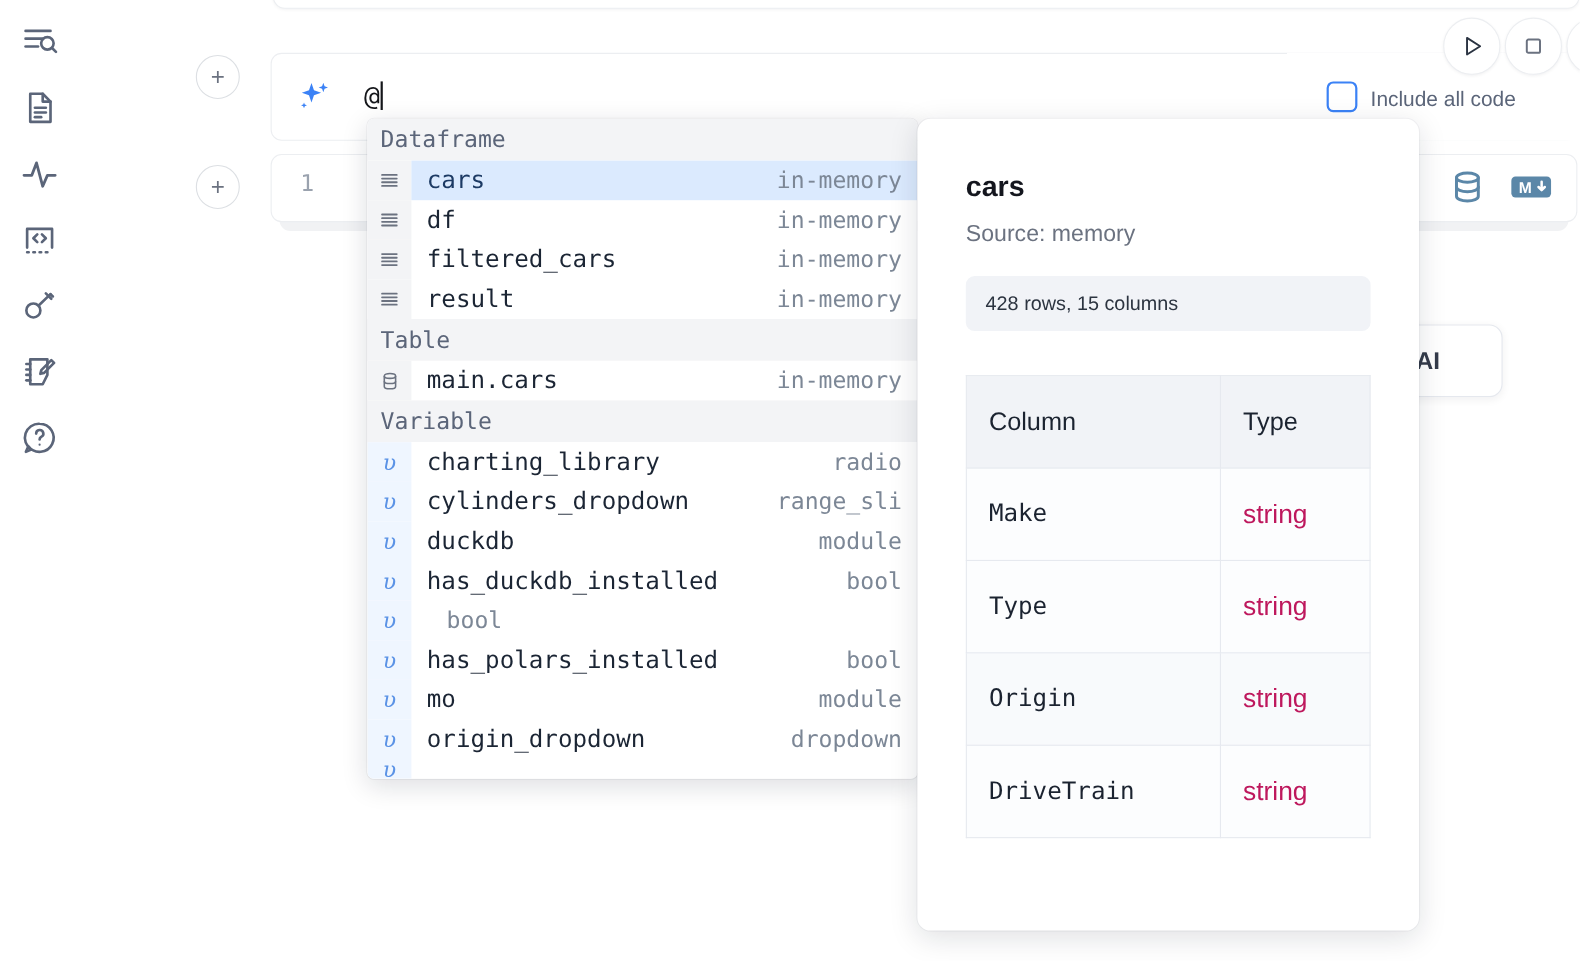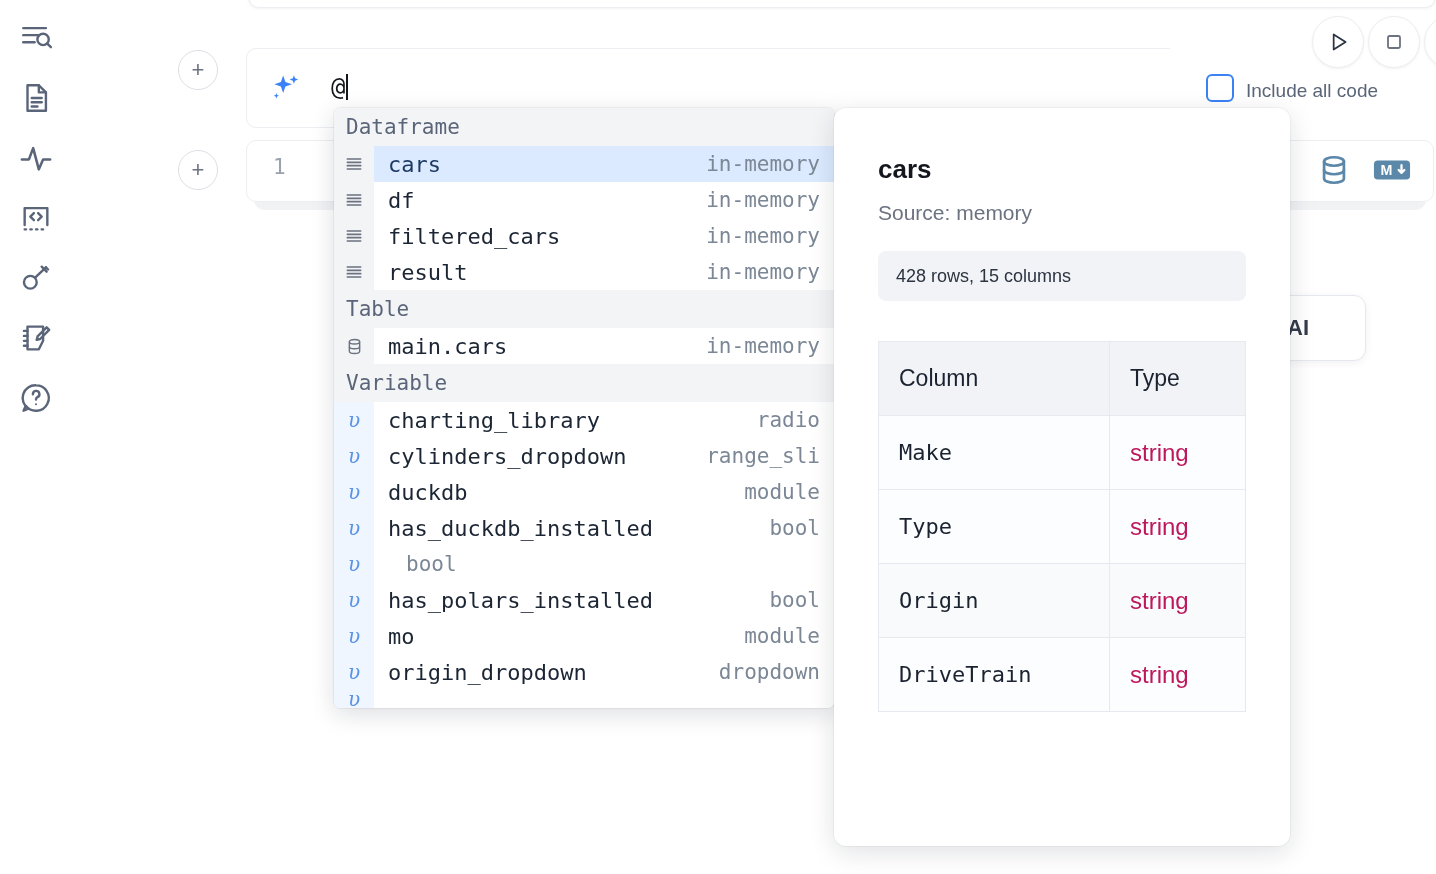--- a/index.html
+++ b/index.html
@@ -160,21 +160,21 @@
   .pv-inner { padding: 46px 44px 0 44px; }
   .pv-title { font-size: 26px; font-weight: 700; color: #14161e; }
   .pv-source { margin-top: 16px; font-size: 21px; color: #6b7280; }
   .pv-shape {
     margin-top: 26px; height: 50px; border-radius: 8px;
     background: #f1f3f7; display: flex; align-items: center; padding-left: 18px;
     font-size: 18px; color: #2c3440;
   }
   .pv-table { margin-top: 40px; width: 368px; border-collapse: collapse; }
   .pv-table th, .pv-table td {
-    border: 1px solid #e6e9ef; text-align: left; height: 74px; padding: 18px 20px;
+    border: 1px solid #e6e9ef; text-align: left; height: 84px; padding: 18px 20px;
   }
   .pv-table th { background: #f1f3f7; font-weight: 400; font-size: 23px; color: #1b2330; }
   .pv-table th.col-type { width: 136px; }
   .pv-table td.c-name {
     font-family: "DejaVu Sans Mono", "Liberation Mono", monospace;
     font-size: 22px; color: #1b2330; background: #fcfdfe;
   }
   .pv-table td.c-type { font-size: 24px; color: #be185d; background: #fcfdfe; }
   .pv-table tr.alt td { background: #f8fafc; }
 </style>

